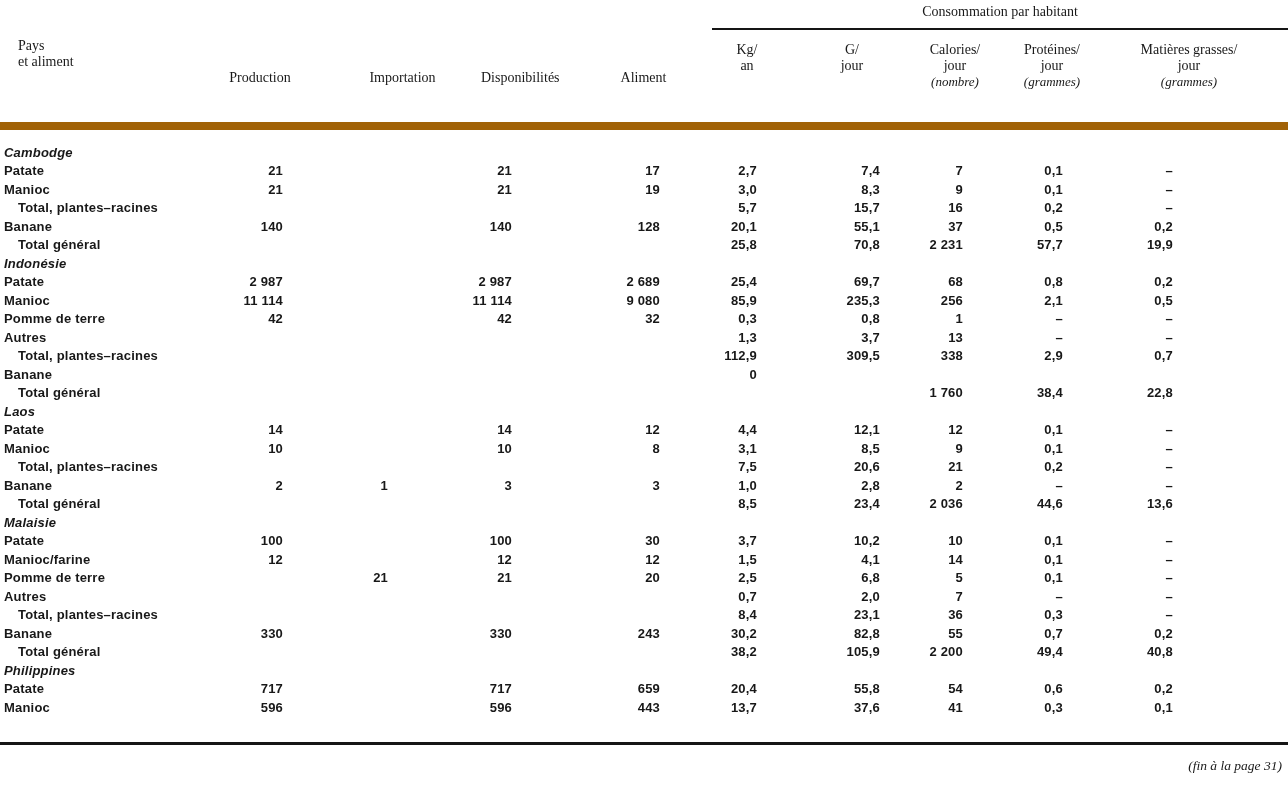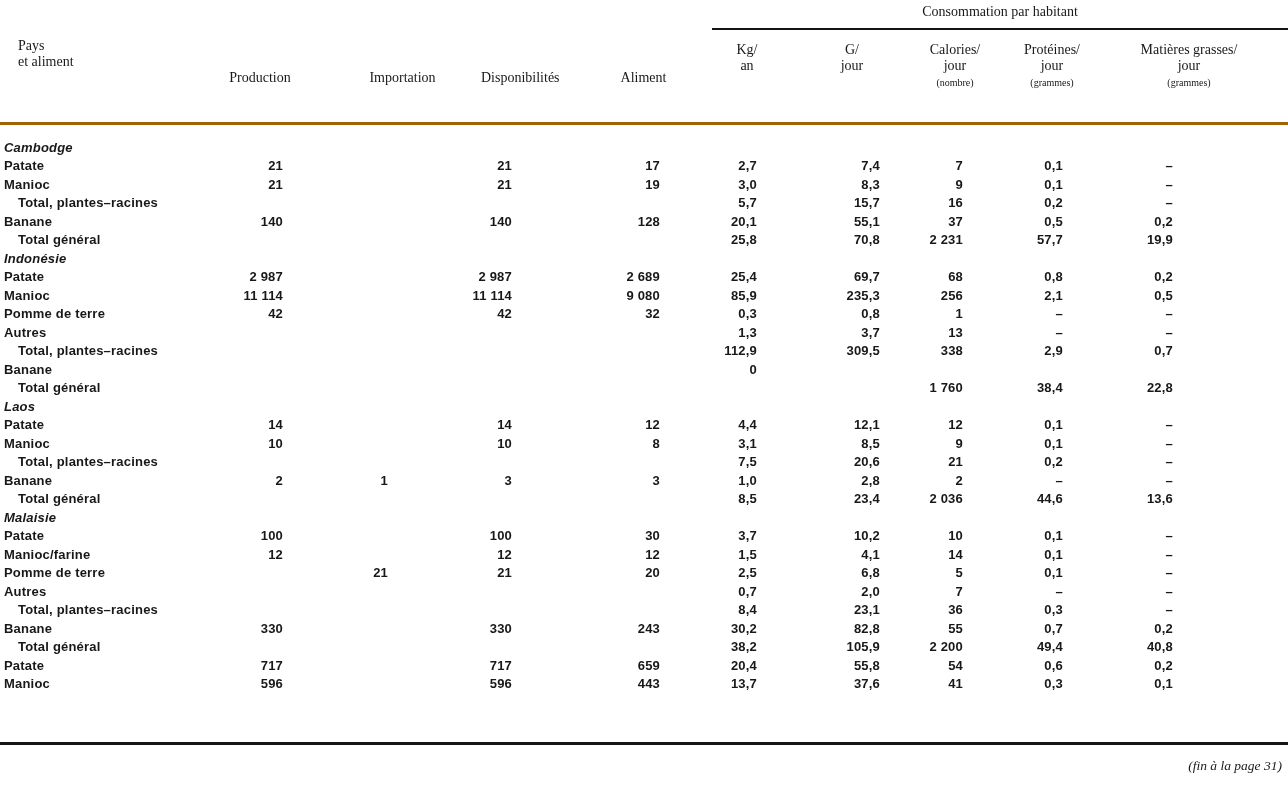--- a/index.html
+++ b/index.html
@@ -42,22 +42,22 @@
   tr.cols-row th.th-mid{vertical-align:middle;padding-top:0;}
   tr.cols-row th:nth-child(2){padding-left:20px;}
   tr.cols-row th:nth-child(3){padding-left:50px;}
   tr.cols-row th:nth-child(4){padding-left:26px;}
   tr.cols-row th:nth-child(5){padding-left:62px;}
   tr.cols-row th:nth-child(6){padding-left:54px;}
   tr.cols-row th:nth-child(7){padding-left:44px;}
   tr.cols-row th:nth-child(8){padding-left:30px;}
   tr.cols-row th:nth-child(9){padding-left:24px;}
   tr.cols-row th:nth-child(10){margin-top:12px;}
-  thead{border-bottom:3px solid #a16207;}
-  .it{font-size:10px;}
+  thead{border-bottom:8px solid #a16207;}
+  .it{font-style:italic;font-size:13px;}
 
   
   tbody td{
     font-size:13px;line-height:18.5px;height:18.5px;
     font-weight:600;
     padding:0;white-space:nowrap;
     text-align:right;
     letter-spacing:.2px;
   }
   tbody td:first-child{text-align:left;padding-left:4px;}
@@ -469,20 +469,32 @@
           <td></td>
           <td></td>
           <td></td>
           <td></td>
           <td>38,2</td>
           <td>105,9</td>
           <td>2 200</td>
           <td>49,4</td>
           <td>40,8</td>
         </tr>
+        <tr class="row-country">
+          <td>Philippines</td>
+          <td></td>
+          <td></td>
+          <td></td>
+          <td></td>
+          <td></td>
+          <td></td>
+          <td></td>
+          <td></td>
+          <td></td>
+        </tr>
         <tr class="row-item">
           <td>Patate</td>
           <td>717</td>
           <td></td>
           <td>717</td>
           <td>659</td>
           <td>20,4</td>
           <td>55,8</td>
           <td>54</td>
           <td>0,6</td>

